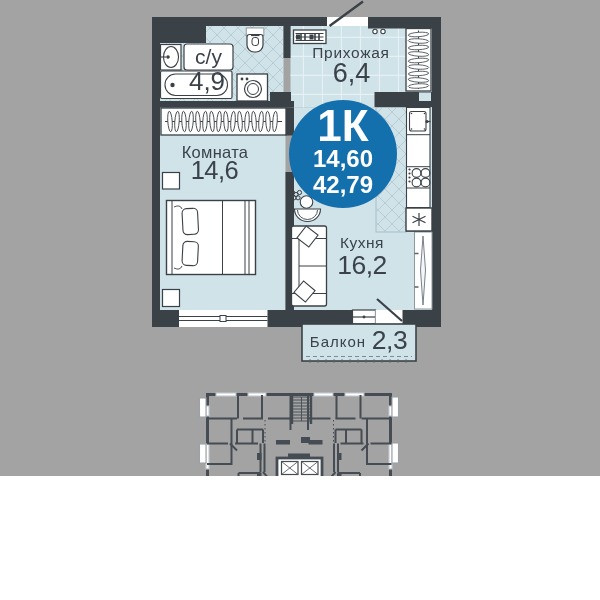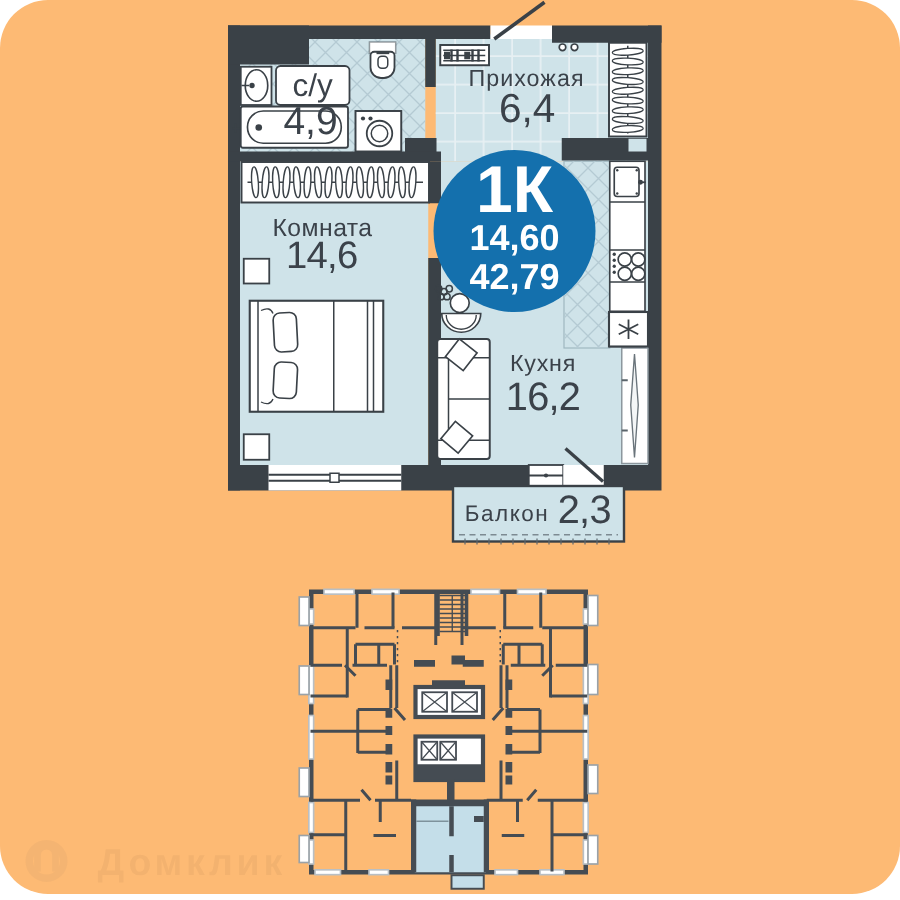--- a/index.html
+++ b/index.html
@@ -1,16 +1,16 @@
 <!DOCTYPE html>
 <html><head>
 <meta charset="utf-8">
 <style>
   html,body{margin:0;padding:0;background:#ffffff;}
-  .page{width:600px;height:596px;position:relative;background:#fdba74;overflow:hidden;border-radius:32px;}
+  .page{width:600px;height:476px;position:relative;background:#a3a3a3;overflow:hidden;}
   svg{display:block;}
   text{font-family:"Liberation Sans", sans-serif;}
 </style>
 </head>
 <body>
 <div class="page">
 <svg width="600" height="600" viewBox="0 0 600 600" xmlns="http://www.w3.org/2000/svg">
 <defs>
   <pattern id="hatch" width="14" height="14" patternUnits="userSpaceOnUse">
     <path d="M-2 -2 L16 16 M16 -2 L-2 16" stroke="#b4cad3" stroke-width="0.9" fill="none"></path>

